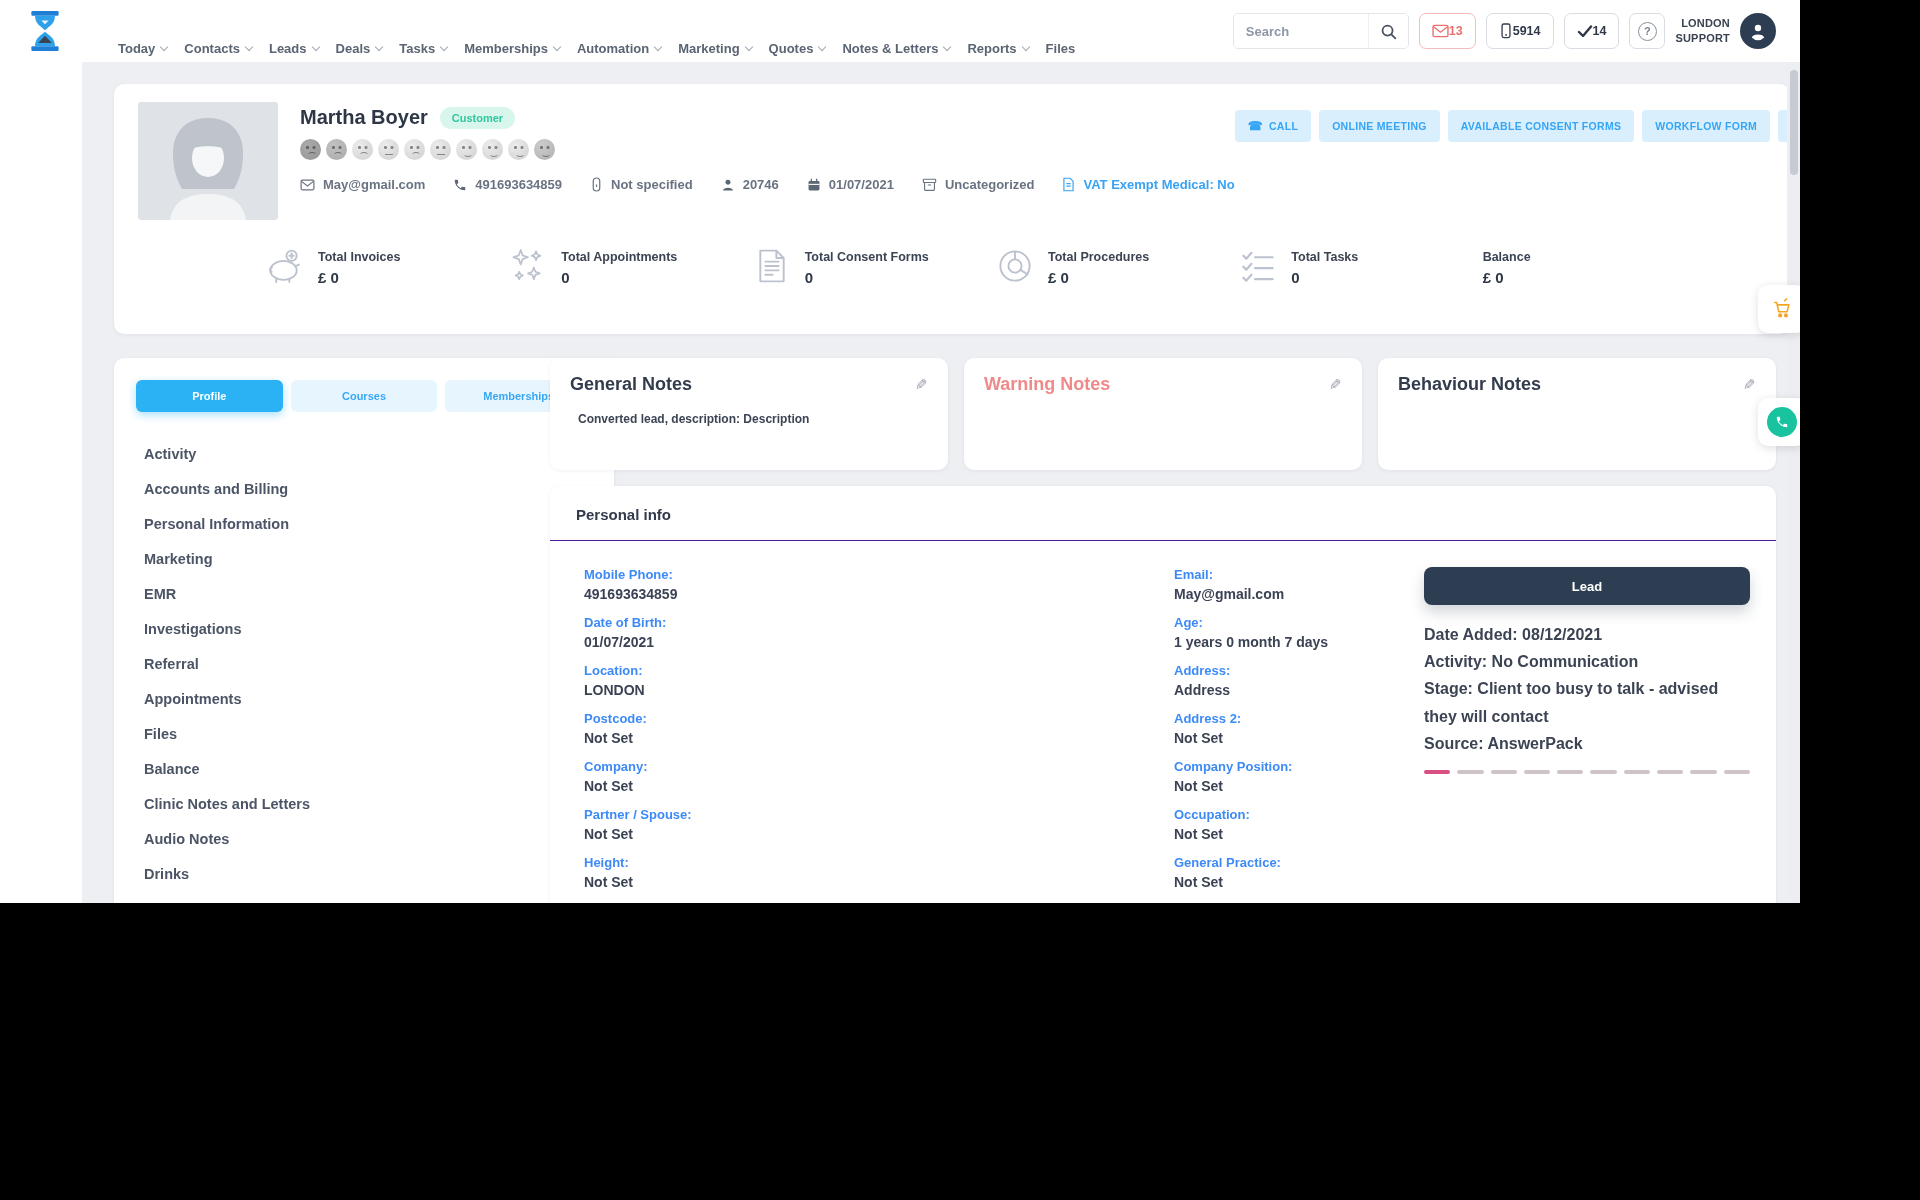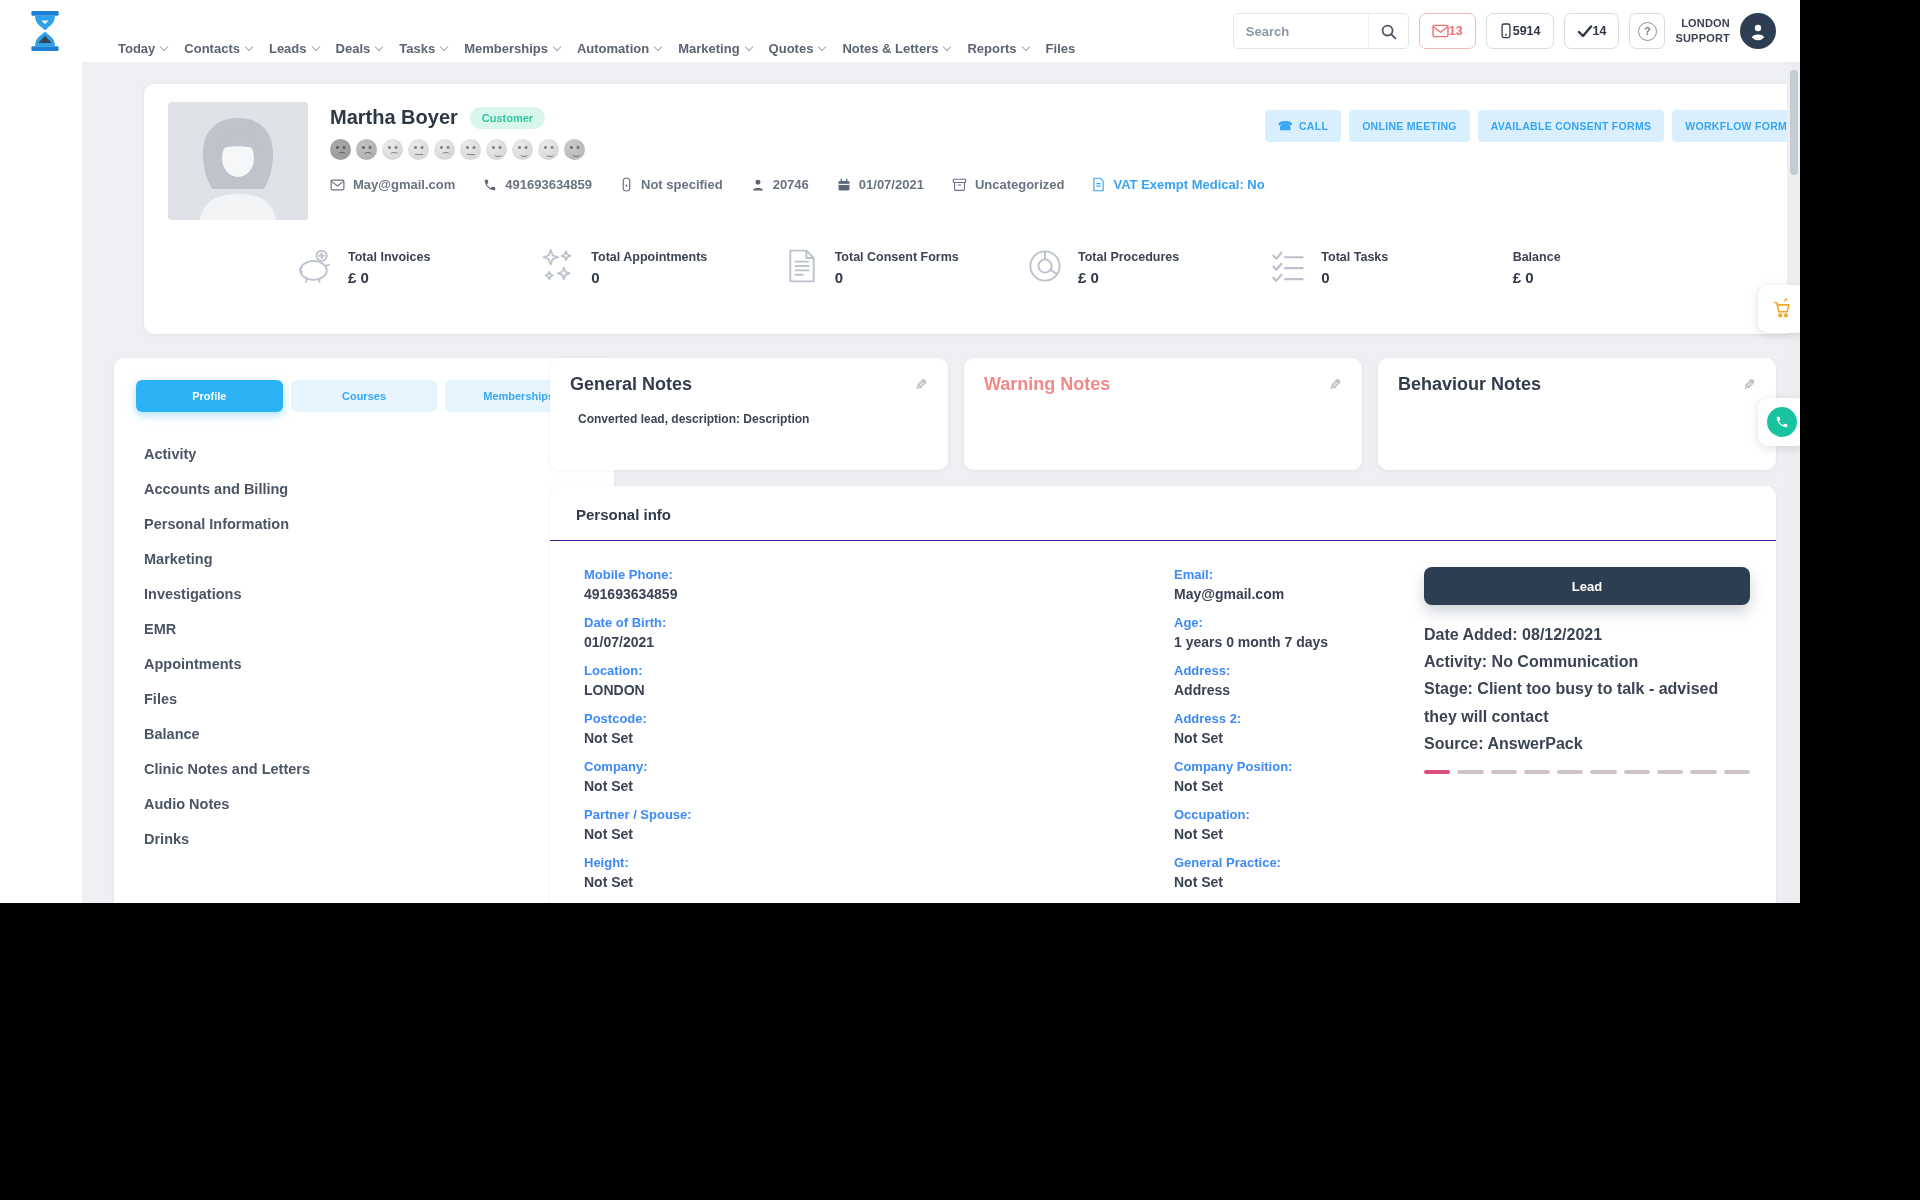--- a/index.html
+++ b/index.html
@@ -25,21 +25,21 @@
   .avatar-circle{width:36px;height:36px;border-radius:50%;background:#2e3e52;display:flex;align-items:center;justify-content:center;cursor:pointer;}
 
   
   .rail{position:absolute;top:62px;left:0;bottom:0;width:82px;background:#fff;display:flex;flex-direction:row;align-items:center;padding-top:70px;gap:33px;z-index:20;}
   .rail .ric{width:26px;height:26px;cursor:pointer;}
 
   
   .card{position:absolute;background:#fff;border-radius:10px;box-shadow:0 1px 4px rgba(30,40,60,.06);}
 
   
-  .header-card{left:114px;top:84px;width:1676px;height:250px;padding:18px 24px;margin-left:30px;}
+  .header-card{left:114px;top:84px;width:1676px;height:250px;padding:18px 24px;}
   .header-top{display:flex;}
   .avatar-box{width:140px;height:118px;border-radius:4px;overflow:hidden;flex:none;background:#dfe2e7;}
   .head-main{margin-left:22px;}
   .name-row{display:flex;align-items:center;gap:12px;margin-top:4px;}
   .contact-name{font-size:20px;font-weight:700;color:#2e3746;}
   .cust-badge{background:#d9f6ec;color:#2fc7a0;font-size:11px;font-weight:700;padding:5px 12px;border-radius:12px;}
   .faces{display:flex;gap:5px;margin-top:10px;}
   .face{width:21px;height:21px;border-radius:50%;background:radial-gradient(circle at 35% 30%,#ececec,#cfcfcf);position:relative;cursor:pointer;}
   .face::before{content:"";position:absolute;width:2.6px;height:2.6px;border-radius:50%;background:#868686;top:7px;left:6px;box-shadow:6.5px 0 0 #868686;}
   .face::after{content:"";position:absolute;left:6.5px;width:8px;}
@@ -393,22 +393,23 @@
     <div class="tabs">
         <div class="tab active">Profile</div>
         <div class="tab">Courses</div>
         <div class="tab">Memberships</div>
       </div>
     <div class="panel-items">
         <div class="panel-item">Activity</div>
         <div class="panel-item">Accounts and Billing</div>
         <div class="panel-item">Personal Information</div>
         <div class="panel-item">Marketing</div>
+        <div class="panel-item">EMR</div>
         <div class="panel-item">Investigations</div>
-        <div class="panel-item">EMR</div>
+        <div class="panel-item">Referral</div>
         <div class="panel-item">Appointments</div>
         <div class="panel-item">Files</div>
         <div class="panel-item">Balance</div>
         <div class="panel-item">Clinic Notes and Letters</div>
         <div class="panel-item">Audio Notes</div>
         <div class="panel-item">Drinks</div>
       </div>
   </div>
 
   <div class="card note-card note-general">

